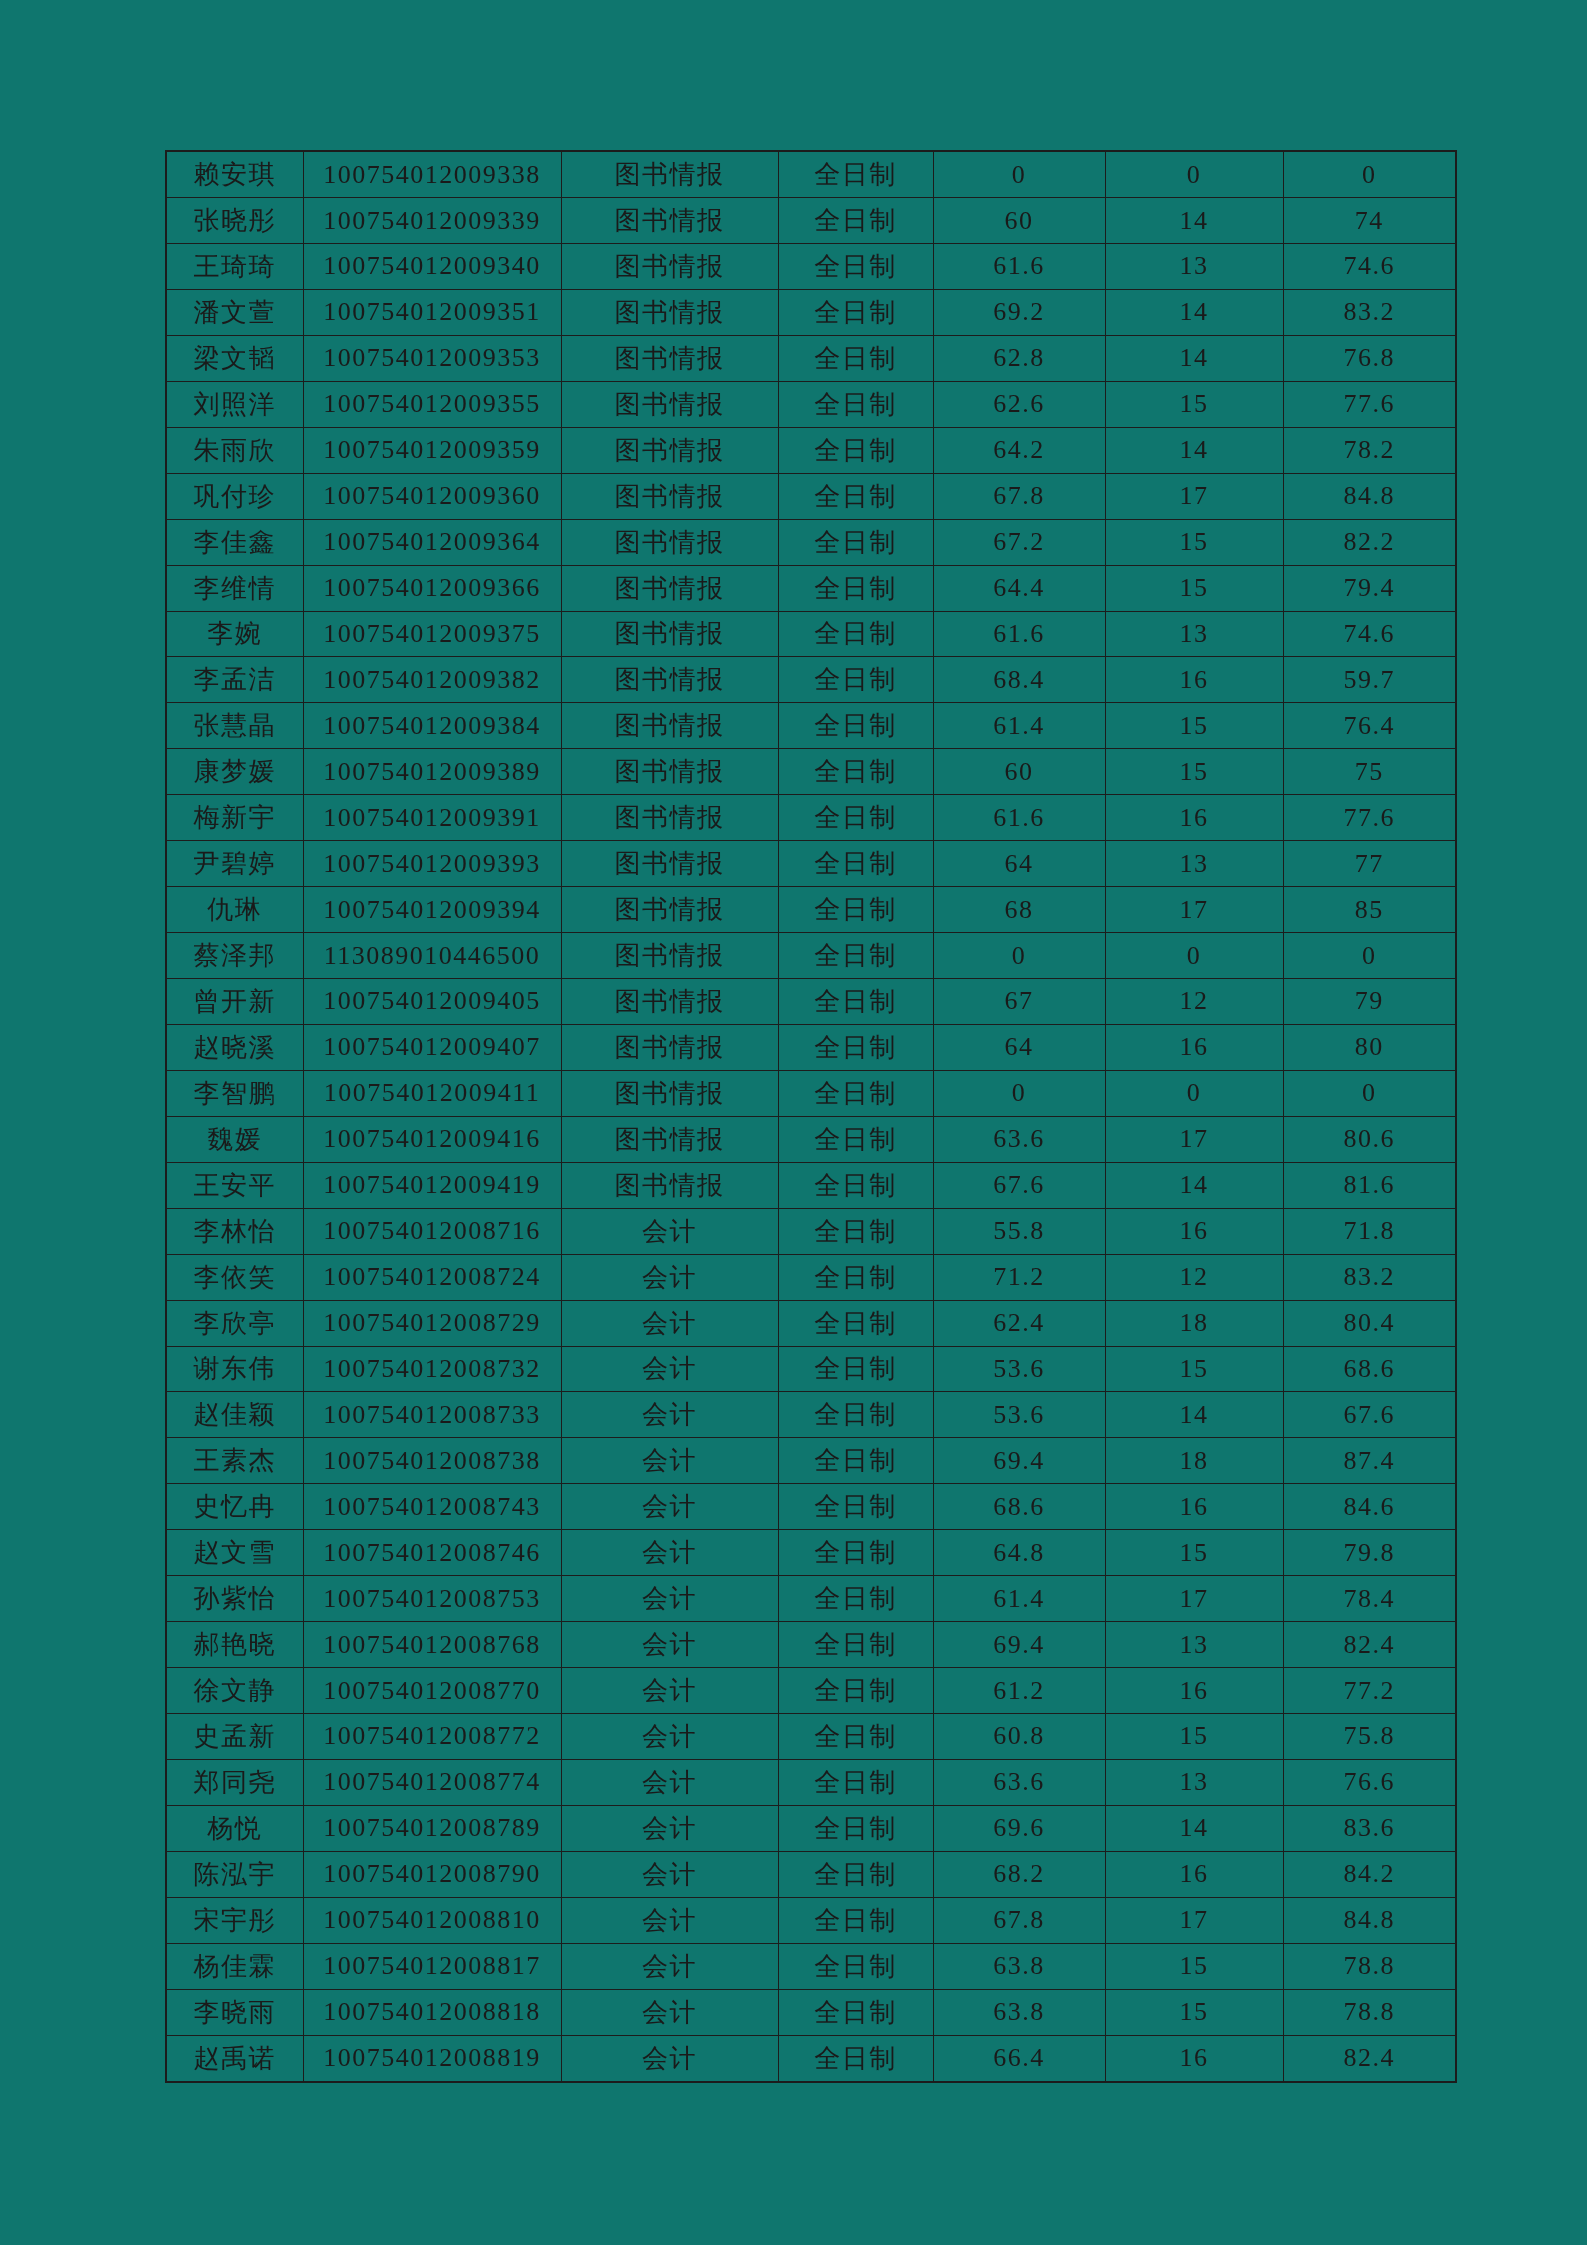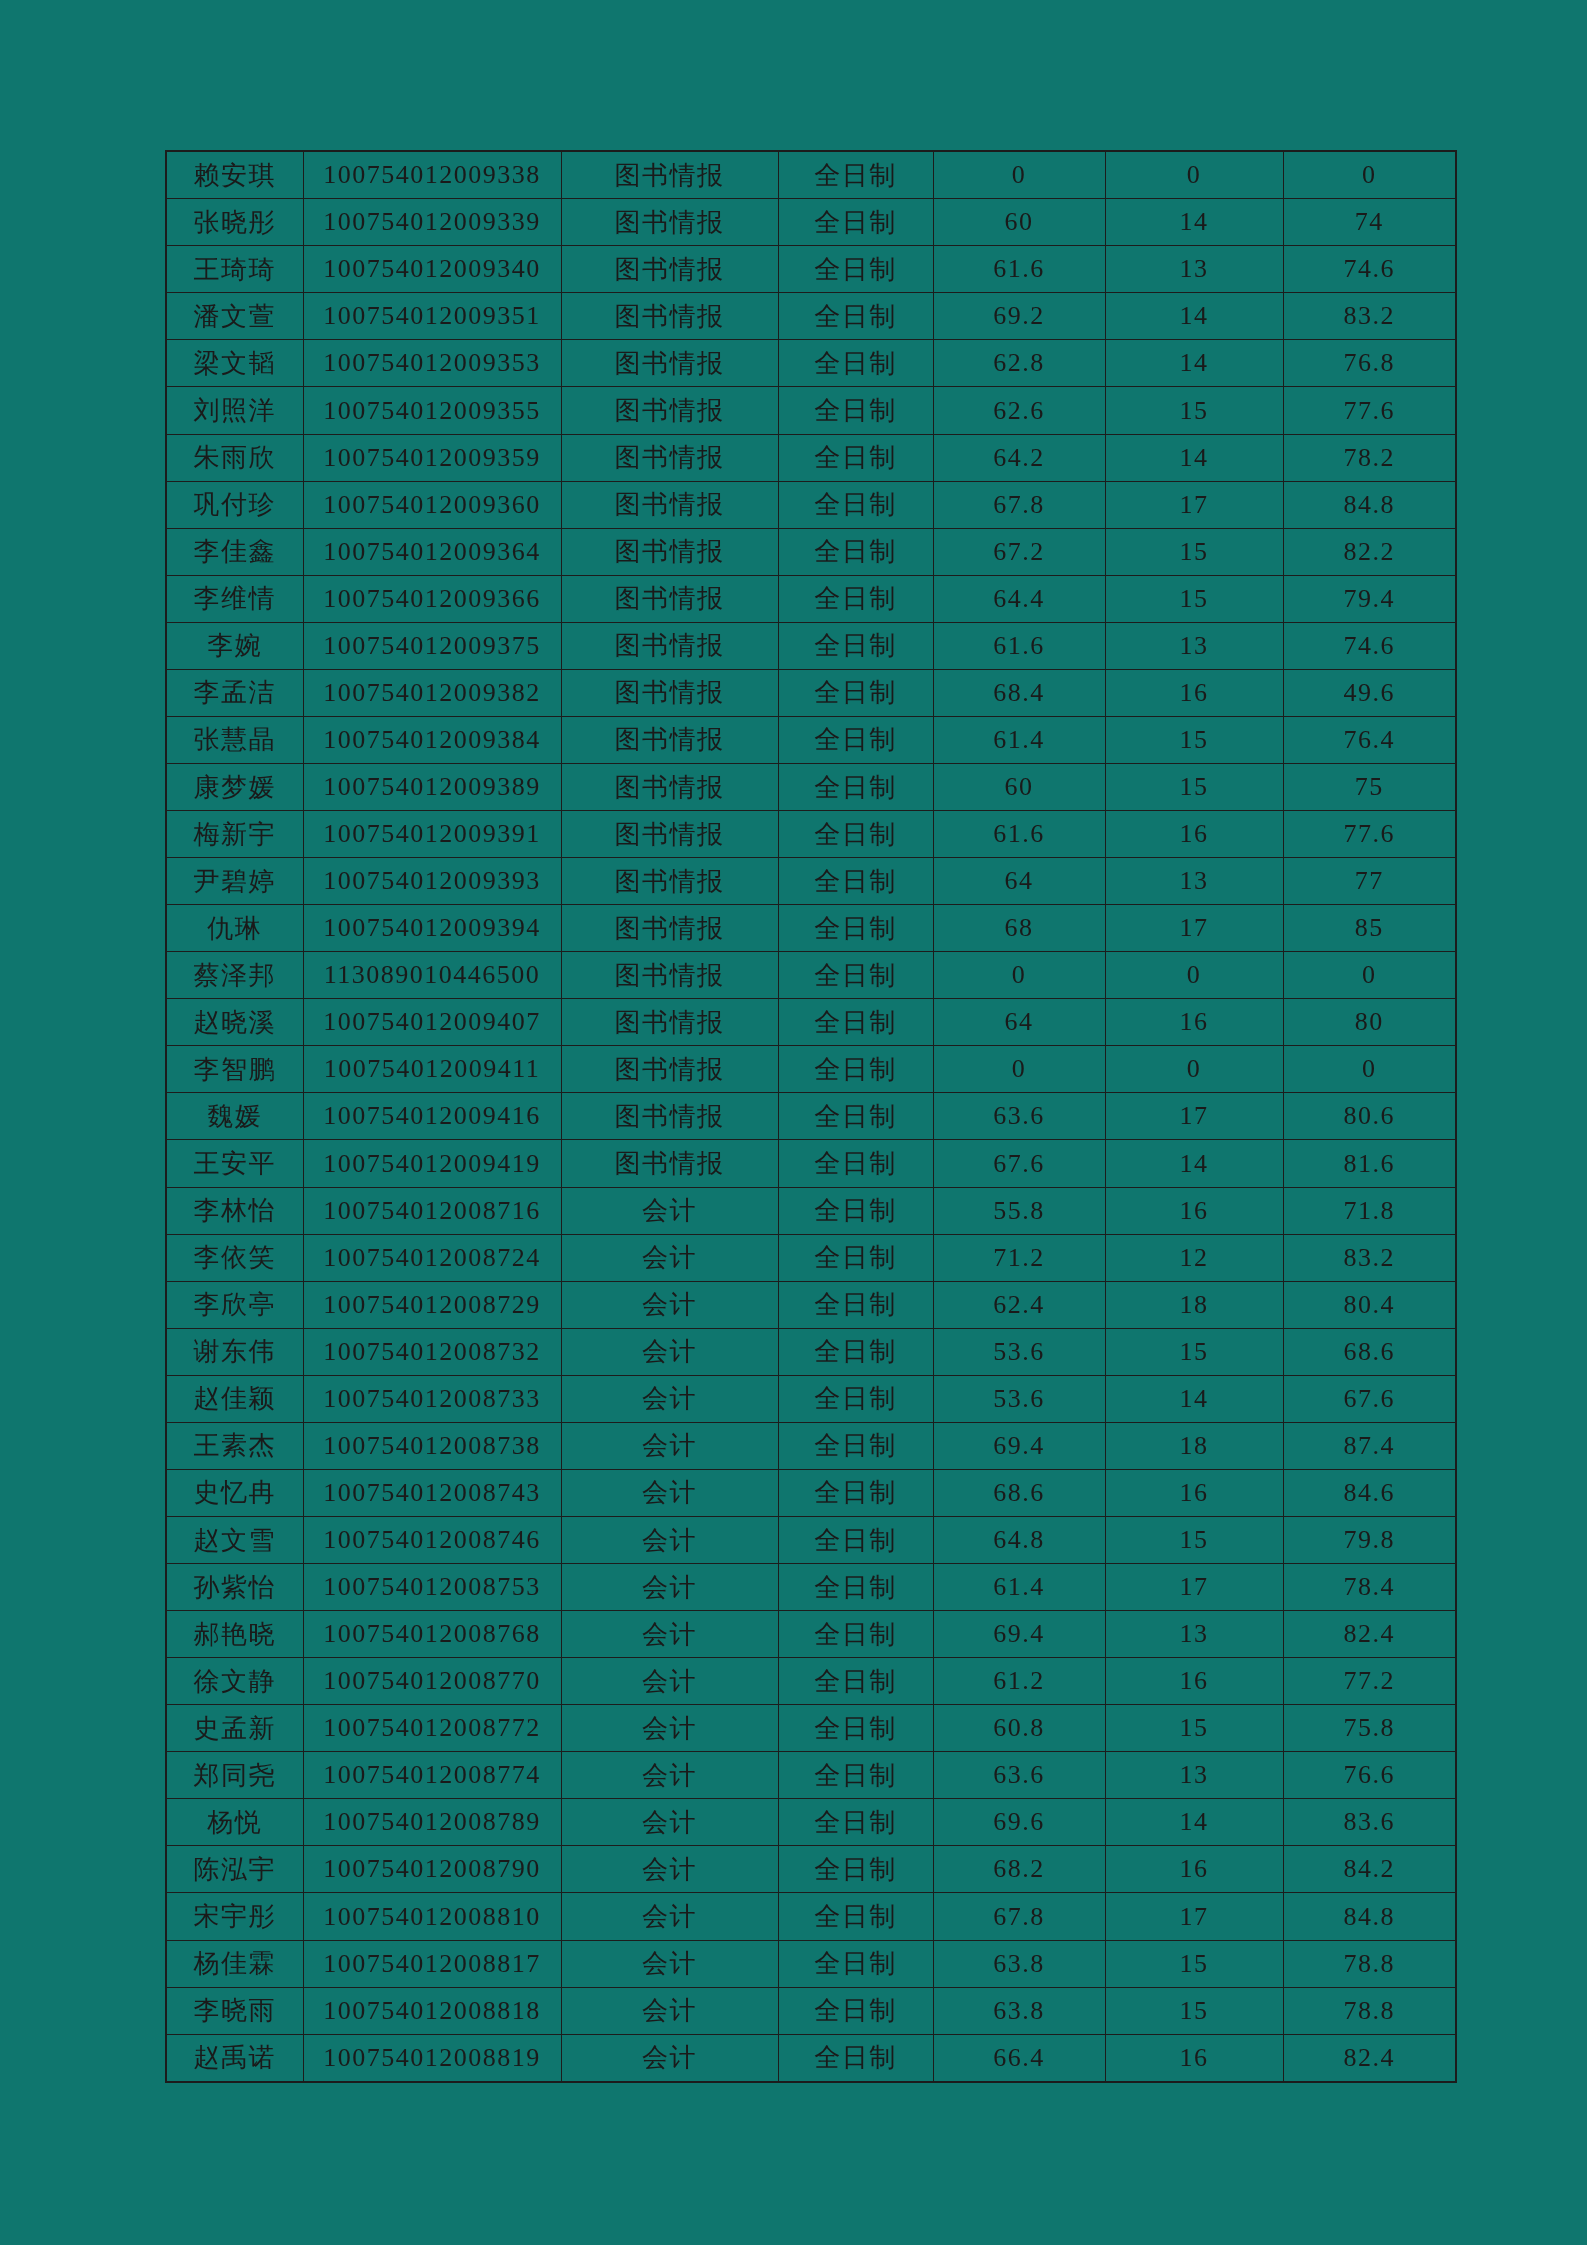--- a/index.html
+++ b/index.html
@@ -157,21 +157,21 @@
           <td class="col-score2">13</td>
           <td class="col-total">74.6</td>
         </tr>
         <tr>
           <td class="col-name">李孟洁</td>
           <td class="col-candidate_id">100754012009382</td>
           <td class="col-major">图书情报</td>
           <td class="col-study_mode">全日制</td>
           <td class="col-score1">68.4</td>
           <td class="col-score2">16</td>
-          <td class="col-total">49.6</td>
+          <td class="col-total">59.7</td>
         </tr>
         <tr>
           <td class="col-name">张慧晶</td>
           <td class="col-candidate_id">100754012009384</td>
           <td class="col-major">图书情报</td>
           <td class="col-study_mode">全日制</td>
           <td class="col-score1">61.4</td>
           <td class="col-score2">15</td>
           <td class="col-total">76.4</td>
         </tr>
@@ -212,20 +212,29 @@
           <td class="col-total">85</td>
         </tr>
         <tr>
           <td class="col-name">蔡泽邦</td>
           <td class="col-candidate_id">113089010446500</td>
           <td class="col-major">图书情报</td>
           <td class="col-study_mode">全日制</td>
           <td class="col-score1">0</td>
           <td class="col-score2">0</td>
           <td class="col-total">0</td>
+        </tr>
+        <tr>
+          <td class="col-name">曾开新</td>
+          <td class="col-candidate_id">100754012009405</td>
+          <td class="col-major">图书情报</td>
+          <td class="col-study_mode">全日制</td>
+          <td class="col-score1">67</td>
+          <td class="col-score2">12</td>
+          <td class="col-total">79</td>
         </tr>
         <tr>
           <td class="col-name">赵晓溪</td>
           <td class="col-candidate_id">100754012009407</td>
           <td class="col-major">图书情报</td>
           <td class="col-study_mode">全日制</td>
           <td class="col-score1">64</td>
           <td class="col-score2">16</td>
           <td class="col-total">80</td>
         </tr>

